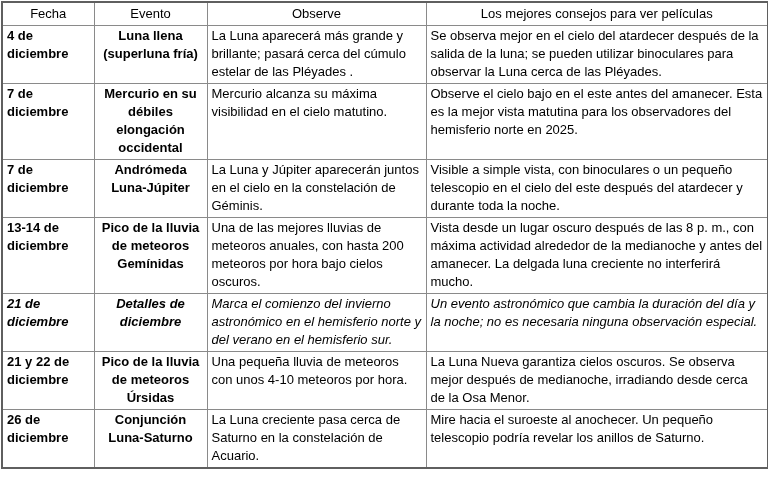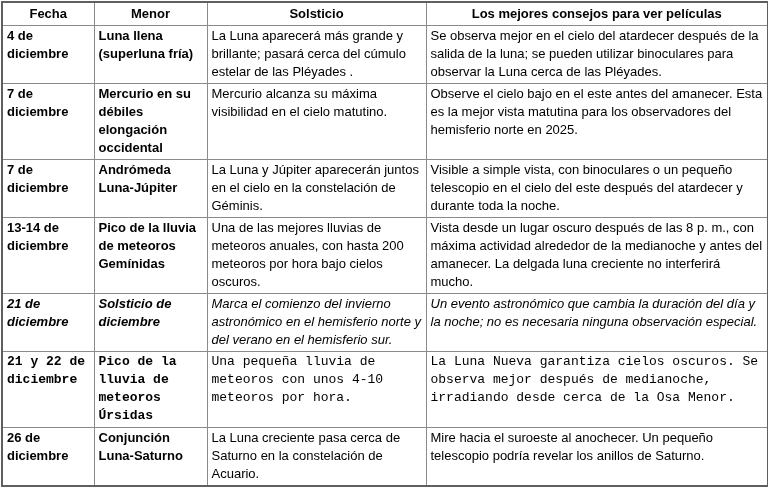--- a/index.html
+++ b/index.html
@@ -35,48 +35,48 @@
     font-size: 13px;
     line-height: 18px;
     padding: 1px 4px 2px 4px;
     overflow: hidden;
     word-wrap: break-word;
   }
   table.events {
     border: 2px solid #5f5f5f;
   }
   table.events th {
-    font-weight: bold;
+    font-weight: normal;
     text-align: center;
     padding-top: 2px;
     padding-bottom: 2px;
   }
   .col-fecha   { width: 92px; }
   .col-evento  { width: 113px; }
   .col-detalles{ width: 219px; }
   .col-consejos{ width: 342px; }
   td.c-fecha, td.c-evento { font-weight: bold; }
-  td.c-evento { padding-left: 3px; padding-right: 1px; }
+  td.c-evento { padding-left: 3px; padding-right: 1px; text-align: center; }
 </style>
 </head>
 <body>
 
 <div class="page">
   <table class="events">
     <colgroup>
       <col class="col-fecha">
       <col class="col-evento">
       <col class="col-detalles">
       <col class="col-consejos">
     </colgroup>
     <thead>
       <tr style="height:22px;">
         <th>Fecha</th>
-        <th>Menor</th>
-        <th>Solsticio</th>
+        <th>Evento</th>
+        <th>Observe</th>
         <th>Los mejores consejos para ver películas</th>
       </tr>
     </thead>
     <tbody>
       <tr style="height:55px;padding-left:36px;">
         <td class="c-fecha">4 de diciembre</td>
         <td class="c-evento">Luna llena (superluna fría)</td>
         <td class="c-detalles">La Luna aparecerá más grande y brillante; pasará cerca del cúmulo estelar de las Pléyades .</td>
         <td class="c-consejos">Se observa mejor en el cielo del atardecer después de la salida de la luna; se pueden utilizar binoculares para observar la Luna cerca de las Pléyades.</td>
       </tr>
@@ -93,25 +93,25 @@
         <td class="c-consejos">Visible a simple vista, con binoculares o un pequeño telescopio en el cielo del este después del atardecer y durante toda la noche.</td>
       </tr>
       <tr style="height:72px;">
         <td class="c-fecha">13-14 de diciembre</td>
         <td class="c-evento">Pico de la lluvia de meteoros Gemínidas</td>
         <td class="c-detalles">Una de las mejores lluvias de meteoros anuales, con hasta 200 meteoros por hora bajo cielos oscuros.</td>
         <td class="c-consejos">Vista desde un lugar oscuro después de las 8 p. m., con máxima actividad alrededor de la medianoche y antes del amanecer. La delgada luna creciente no interferirá mucho.</td>
       </tr>
       <tr style="height:53px;font-style:italic;">
         <td class="c-fecha">21 de diciembre</td>
-        <td class="c-evento">Solsticio de diciembre</td>
+        <td class="c-evento">Detalles de diciembre</td>
         <td class="c-detalles">Marca el comienzo del invierno astronómico en el hemisferio norte y del verano en el hemisferio sur.</td>
         <td class="c-consejos">Un evento astronómico que cambia la duración del día y la noche; no es necesaria ninguna observación especial.</td>
       </tr>
-      <tr style="height:54px;font-family:Liberation Mono, monospace;">
+      <tr style="height:54px;">
         <td class="c-fecha">21 y 22 de diciembre</td>
         <td class="c-evento">Pico de la lluvia de meteoros Úrsidas</td>
         <td class="c-detalles">Una pequeña lluvia de meteoros con unos 4-10 meteoros por hora.</td>
         <td class="c-consejos">La Luna Nueva garantiza cielos oscuros. Se observa mejor después de medianoche, irradiando desde cerca de la Osa Menor.</td>
       </tr>
       <tr style="height:56px;">
         <td class="c-fecha">26 de diciembre</td>
         <td class="c-evento">Conjunción Luna-Saturno</td>
         <td class="c-detalles">La Luna creciente pasa cerca de Saturno en la constelación de Acuario.</td>
         <td class="c-consejos">Mire hacia el suroeste al anochecer. Un pequeño telescopio podría revelar los anillos de Saturno.</td>

